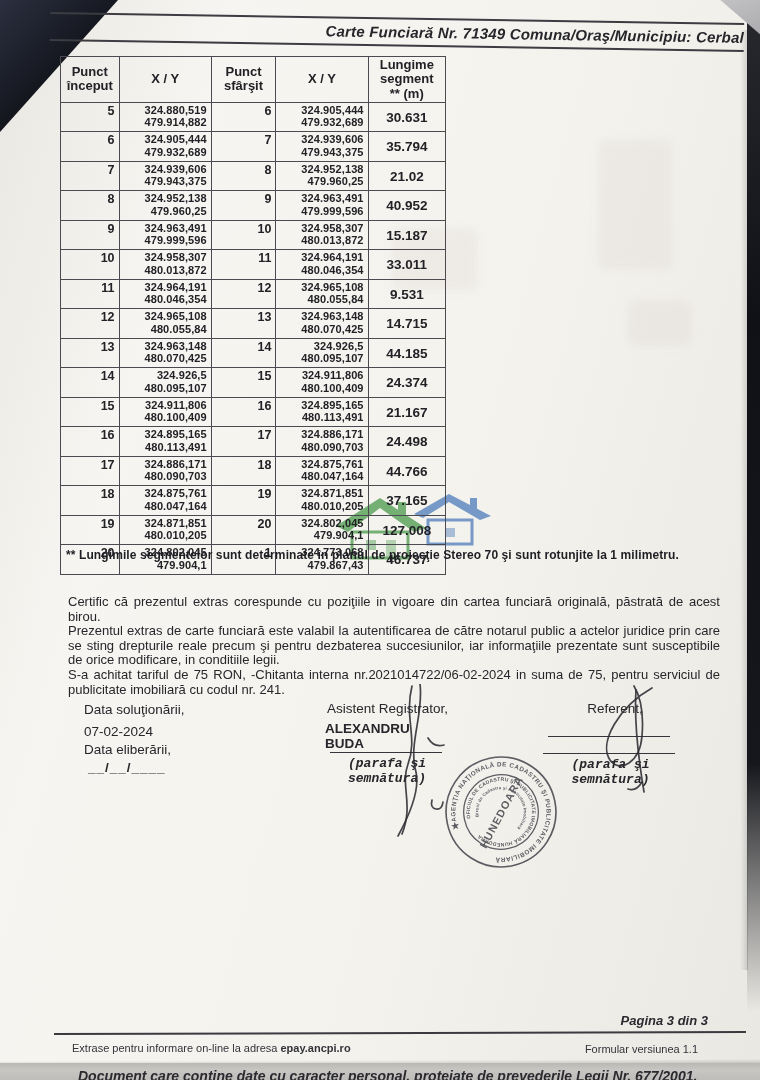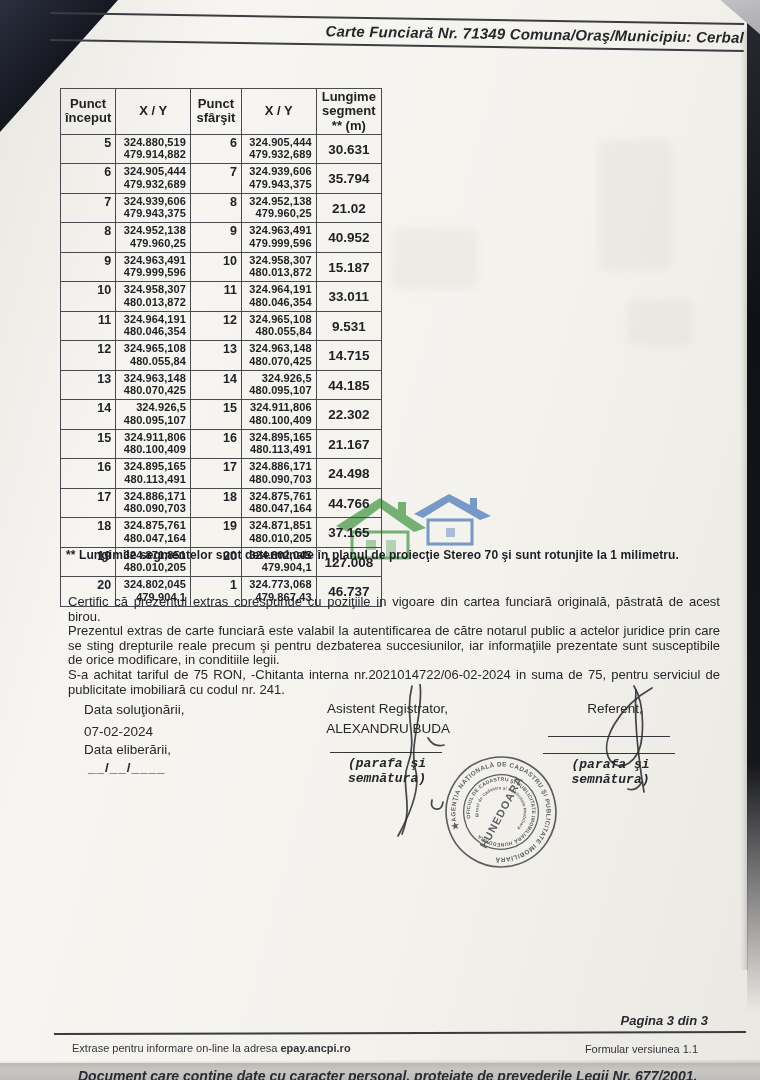--- a/index.html
+++ b/index.html
@@ -49,24 +49,23 @@
     position:absolute;left:50px;right:16px;top:12px;height:25px;
     border-top:2px solid #3c3c42;border-bottom:2px solid #3c3c42;
     transform:rotate(.9deg);transform-origin:left center;
     display:flex;align-items:center;justify-content:flex-end;
     font-style:italic;font-size:15px;font-weight:600;color:#26262b;
     letter-spacing:.2px;z-index:3;
   }
 
   
   table.coords{
-    position:absolute;left:60px;top:56px;width:322px;
+    position:absolute;left:60px;top:56px;width:386px;
     border-collapse:collapse;z-index:2;
     color:#222226;
-    margin-top:32px;
   }
   table.coords th,table.coords td{
     border:1.4px solid #4a4a50;
     padding:1px 4px;
     background:transparent;
   }
   table.coords th{
     font-size:13px;font-weight:700;white-space:pre-line;line-height:1.1;
     text-align:center;height:38px;vertical-align:middle;
   }
@@ -288,21 +287,21 @@
         <td class="pnum">14</td>
         <td class="xy">
           <span>324.926,5</span>
           <span>480.095,107</span>
         </td>
         <td class="pnum">15</td>
         <td class="xy">
           <span>324.911,806</span>
           <span>480.100,409</span>
         </td>
-        <td class="len">22.302</td>
+        <td class="len">24.374</td>
       </tr>
         <tr>
         <td class="pnum">15</td>
         <td class="xy">
           <span>324.911,806</span>
           <span>480.100,409</span>
         </td>
         <td class="pnum">16</td>
         <td class="xy">
           <span>324.895,165</span>
@@ -387,21 +386,21 @@
     <p>Prezentul extras de carte funciară este valabil la autentificarea de către notarul public a actelor juridice prin care se sting drepturile reale precum şi pentru dezbaterea succesiunilor, iar informaţiile prezentate sunt susceptibile de orice modificare, in conditiile legii.</p>
     <p>S-a achitat tariful de 75 RON, -Chitanta interna nr.2021014722/06-02-2024 in suma de 75, pentru serviciul de publicitate imobiliară cu codul nr. 241.</p>
   </div>
 
   <div class="sig-label" style="left:84px;top:702px;">Data soluţionării,</div>
   <div class="sig-label" style="left:84px;top:724px;">07-02-2024</div>
   <div class="sig-label" style="left:84px;top:742px;">Data eliberării,</div>
   <div class="sig-label" style="left:88px;top:760px;font-weight:700;letter-spacing:1px;">__/__/____</div>
 
   <div class="sig-label" style="left:325px;top:701px;width:125px;text-align:center;">Asistent Registrator,</div>
-  <div class="sig-label" style="left:325px;top:721px;width:125px;text-align:right;font-weight:400;">ALEXANDRU BUDA</div>
+  <div class="sig-label" style="left:325px;top:721px;width:125px;text-align:left;font-weight:700;">ALEXANDRU BUDA</div>
   <div class="sig-line" style="left:330px;top:752px;width:112px;"></div>
   <div class="parafa" style="left:322px;top:756px;width:130px;text-align:center;">(parafa şi semnătura)</div>
 
   <div class="sig-label" style="left:560px;top:701px;width:110px;text-align:center;">Referent,</div>
   <div class="sig-line" style="left:548px;top:736px;width:122px;"></div>
   <div class="sig-line" style="left:543px;top:753px;width:132px;"></div>
   <div class="parafa" style="left:543px;top:757px;width:135px;text-align:center;">(parafa şi semnătura)</div>
 
   <svg class="sig-svg" style="left:372px;top:684px;" width="84" height="154" viewBox="0 0 84 154">
     <path d="M40,2 C32,34 46,54 36,80 C28,102 42,120 30,150"></path>

